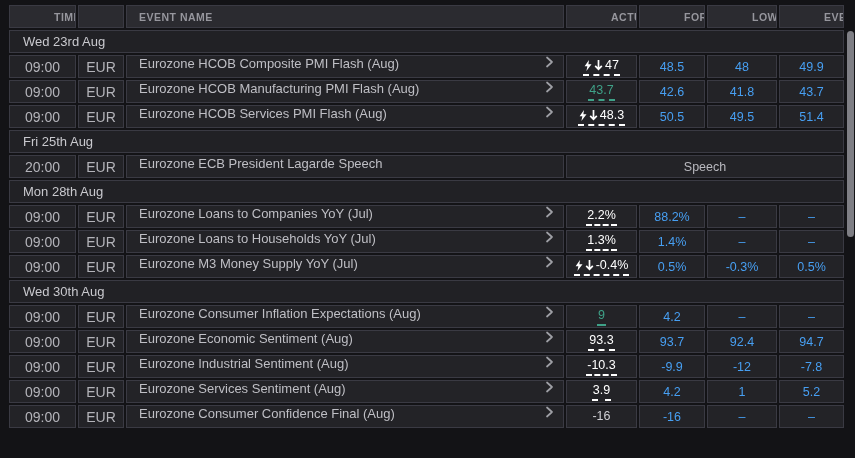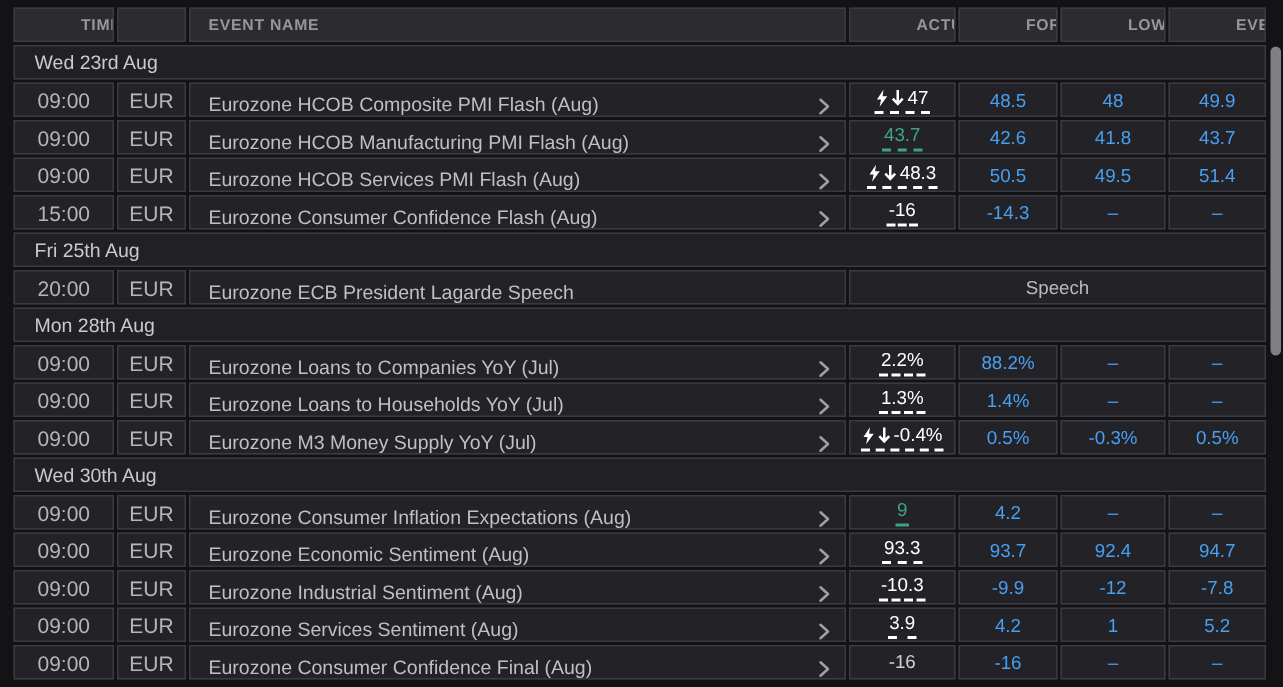--- a/index.html
+++ b/index.html
@@ -7,21 +7,21 @@
   .stage{position:absolute;inset:0;width:855px;height:458px;background:#131316;}
   table.cal{position:absolute;left:7px;top:3px;width:839px;border-collapse:separate;
     border-spacing:2px;table-layout:fixed;}
   th,td{box-sizing:border-box;height:23px;padding:0;border:1px solid #3a3a43;
     background:#232327;overflow:hidden;white-space:nowrap;}
   th{background:#2b2b30;color:#96969d;font-size:10.5px;font-weight:bold;
     letter-spacing:.5px;text-align:center;padding-left:44px;}
   th.col-event{text-align:left;padding-left:12px;}
   td.c-time,td.c-curr{color:#b4b4ba;font-size:14px;text-align:center;}
   td.c-event{color:#bfbfc5;font-size:13px;}
-  .evt{display:flex;align-items:flex-end;justify-content:space-between;padding:0 9px 0 12px;height:100%;}
+  .evt{display:flex;align-items:flex-start;justify-content:space-between;padding:0 9px 0 12px;height:100%;}
   .evt .nm{overflow:hidden;text-overflow:ellipsis;}
   .chev{display:inline-flex;color:#9fa0a6;flex:0 0 auto;margin-left:6px;}
   td.date-cell{background:#212125;color:#c9c9ce;font-size:13px;text-align:left;padding-left:13px;}
   td.c-val{font-size:12.5px;text-align:center;color:#479ff2;}
   td.c-span{font-size:12.5px;text-align:center;color:#b9b9bf;margin-left:36px;}
   .av{display:inline-flex;align-items:center;gap:2px;padding:1px 1px 2px;vertical-align:middle;}
   .av.u{border-bottom:2px dashed currentColor;}
   .clr-red{color:#ffffff;}
   .clr-green{color:#3fa188;}
   .clr-neutral{color:#cfcfd4;}
@@ -131,40 +131,20 @@
                   <path d="M4.5 1 V9.8 M1.2 6.8 L4.5 10.3 L7.8 6.8" stroke="currentColor" stroke-width="1.7" fill="none"></path>
                 </svg>
               </span>
               <span>48.3</span>
             </span></td>
           <td class="c-val">50.5</td>
           <td class="c-val">49.5</td>
           <td class="c-val">51.4</td>
         </tr>
         <tr>
-          <td class="c-time">15:00</td>
-          <td class="c-curr">EUR</td>
-          <td class="c-event">
-            <div class="evt">
-              <span class="nm">Eurozone Consumer Confidence Flash (Aug)</span>
-              <span class="chev">
-                <svg width="9" height="12" viewBox="0 0 9 12">
-                  <path d="M2 1.5 L7 6 L2 10.5" stroke="currentColor" stroke-width="1.7" fill="none" stroke-linecap="round" stroke-linejoin="round"></path>
-                </svg>
-              </span>
-            </div>
-          </td>
-          <td class="c-val"><span class="av clr-red u">
-              <span>-16</span>
-            </span></td>
-          <td class="c-val">-14.3</td>
-          <td class="c-val">–</td>
-          <td class="c-val">–</td>
-        </tr>
-        <tr>
           <td colspan="7" class="date-cell">Fri 25th Aug</td>
         </tr>
         <tr>
           <td class="c-time">20:00</td>
           <td class="c-curr">EUR</td>
           <td class="c-event">
             <div class="evt">
               <span class="nm">Eurozone ECB President Lagarde Speech</span>
             </div>
           </td>

